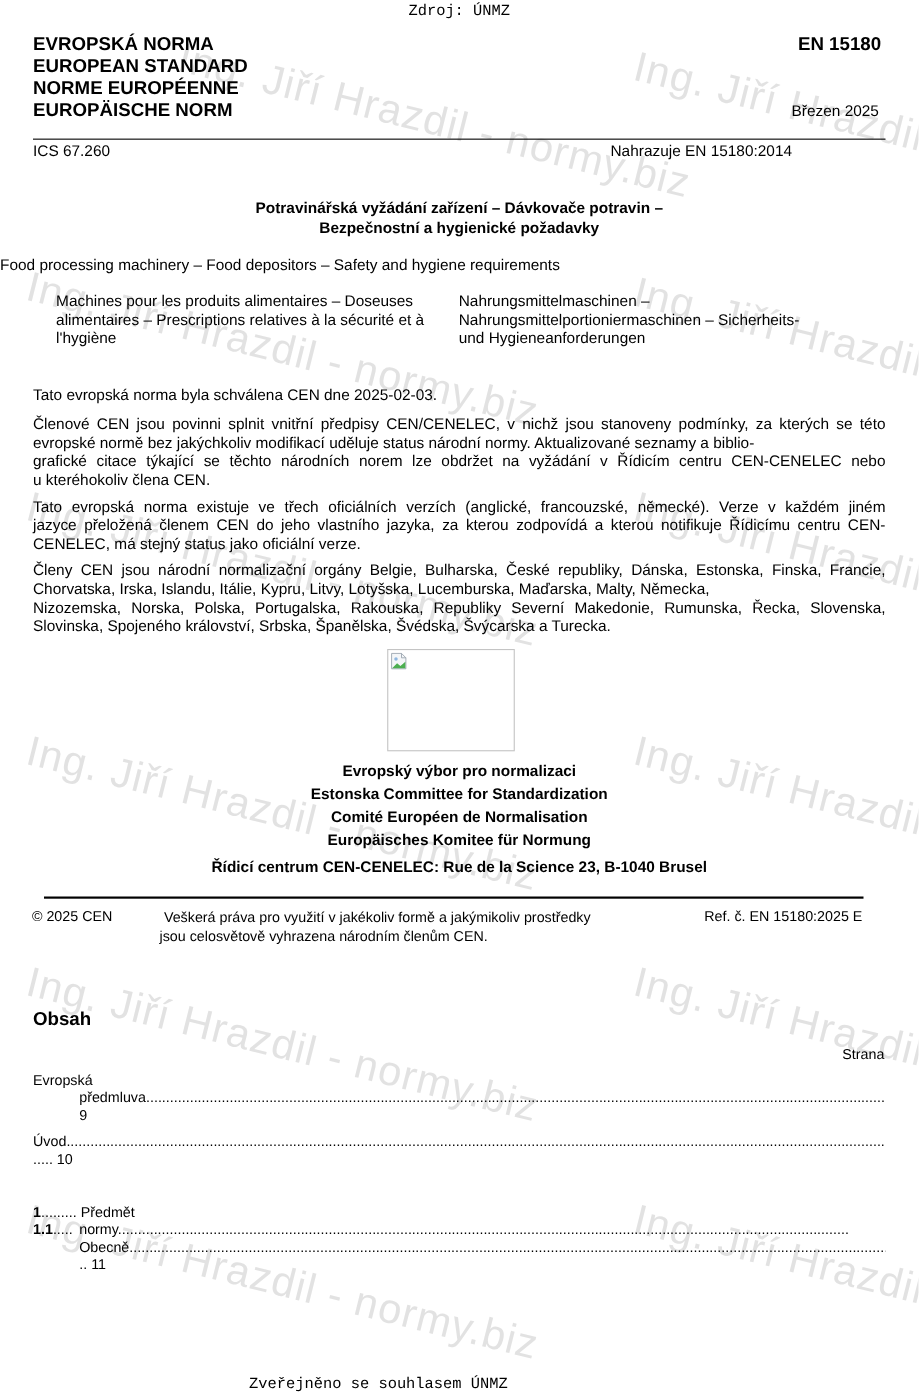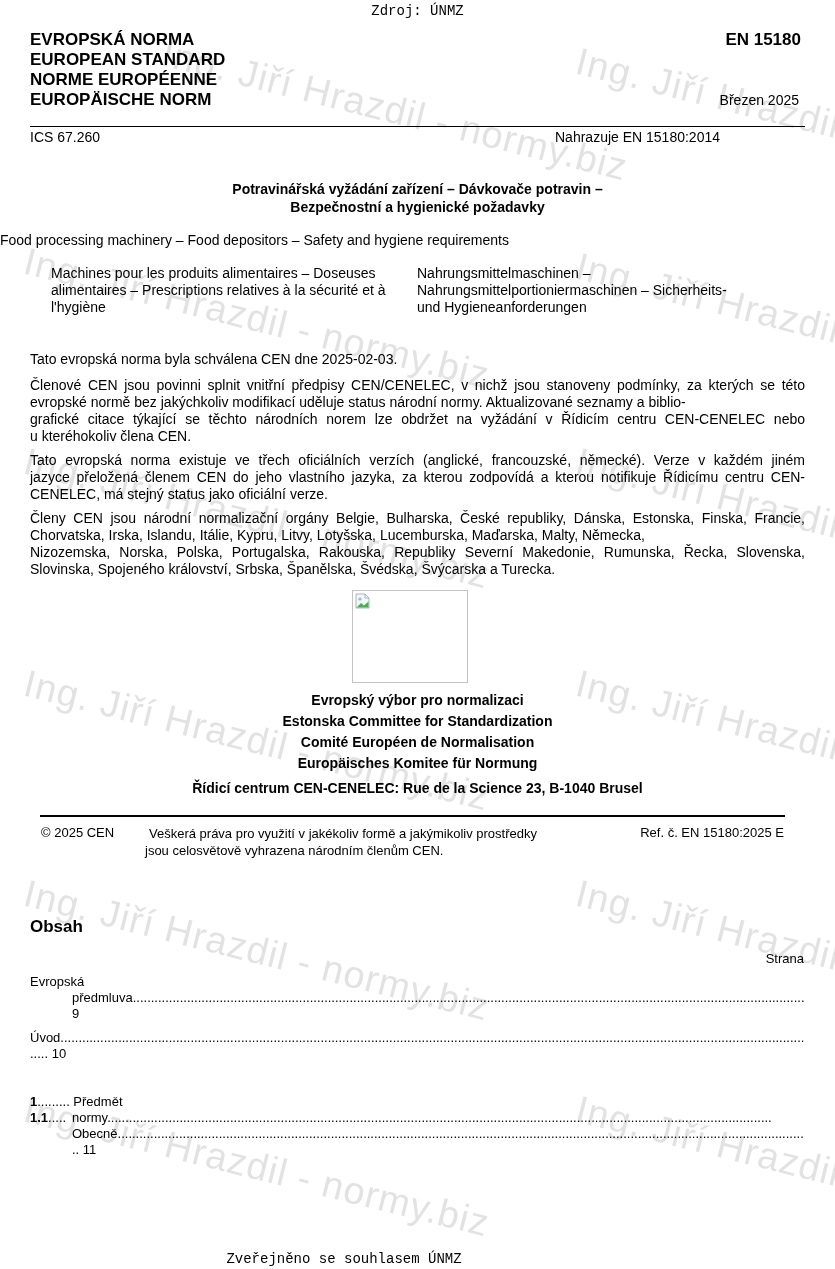--- a/index.html
+++ b/index.html
@@ -33,21 +33,21 @@
   .just { text-align: justify; text-align-last: justify; }
 
   .logo-box { left: 352px; top: 590px; width: 116px; height: 93px; border: 1px solid #c4c4c4; box-sizing: border-box; }
   .logo-box .broken { position: absolute; left: 2px; top: 2px; width: 16px; height: 16px; }
 
   .org { left: 0; width: 835px; text-align: center; font-weight: bold; font-size: 14px; line-height: 21px; }
   .org-block { top: 690px; }
   .address { left: 0; width: 835px; top: 780px; text-align: center; font-weight: bold; font-size: 14px; }
 
   .rule-bottom { left: 40px; top: 815px; width: 745px; height: 2px; background: #000; }
-  .copyright { left: 41px; top: 825px; font-size: 13px; }
+  .copyright { left: 29px; top: 825px; font-size: 13px; }
   .rights { left: 145px; top: 825px; font-size: 13px; line-height: 17px; }
   .rights .l1 { padding-left: 4px; display: block; }
   .ref { right: 51px; top: 825px; font-size: 13px; }
 
   .toc-heading { left: 30px; top: 917px; font-weight: bold; font-size: 17px; }
   .toc-strana { right: 31px; top: 951px; font-size: 13px; }
   .toc { left: 30px; width: 775px; font-size: 13px; line-height: 16px; }
   .toc .indent { padding-left: 42px; display: block; }
   .toc .dots { overflow: hidden; white-space: nowrap; }
   .toc1 { top: 974px; }

